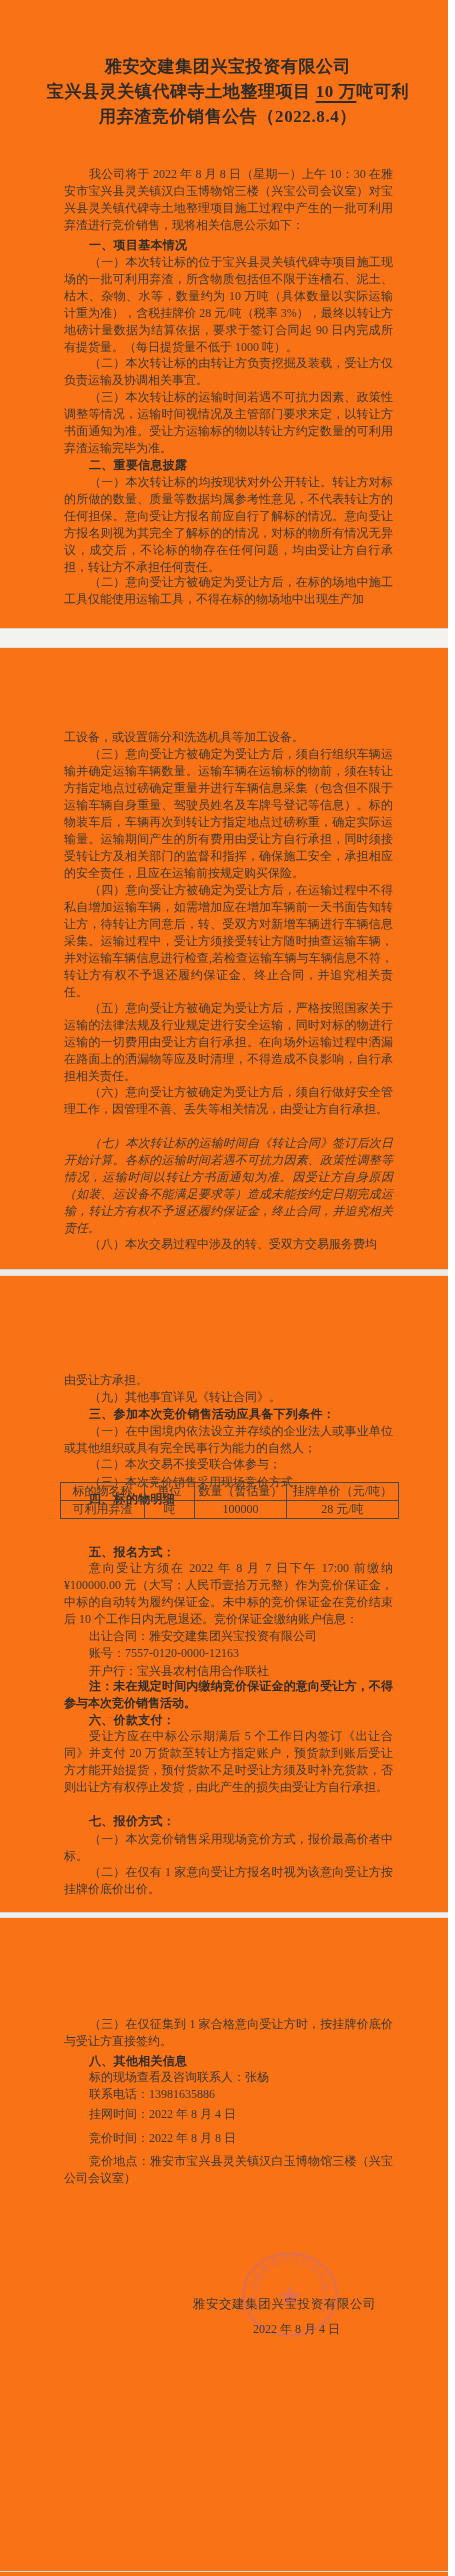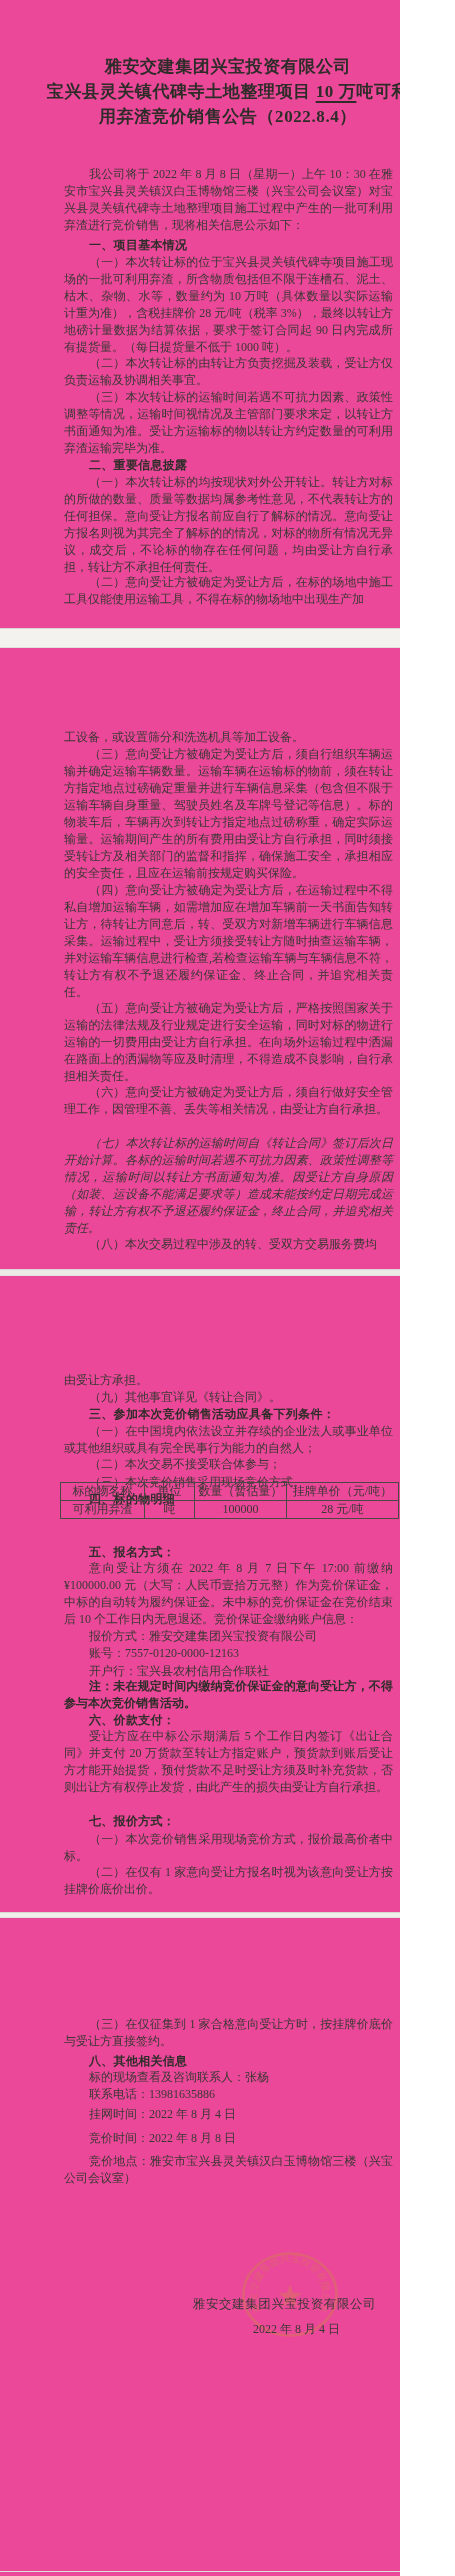--- a/index.html
+++ b/index.html
@@ -1,16 +1,16 @@
 <!DOCTYPE html>
 <html style="font-size:9px"><head>
 <meta charset="utf-8">
 <style>
   html,body{margin:0;padding:0;background:#ffffff;}
-  #canvas{position:relative;width:400px;height:2576px;background:#ec4899;overflow:hidden;}
+  #canvas{position:relative;width:448px;height:2576px;background:#f97316;overflow:hidden;}
 
   
   .title{position:absolute;top:54px;left:0;width:456px;text-align:center;
          font-family:"Liberation Serif",serif;font-weight:bold;font-size:17px;
          line-height:25px;color:#2e2c29;letter-spacing:0.6px;}
   .title .u{text-decoration:underline;text-underline-offset:4px;text-decoration-thickness:1.7px;}
 
   
   .blk{position:absolute;left:64px;width:329px;
        font-family:"Liberation Serif",serif;font-size:12px;line-height:17px;
@@ -74,21 +74,21 @@
       <div class="blk p" style="top: 1212px;">（八）本次交易过程中涉及的转、受双方交易服务费均</div>
       <div class="blk pc" style="top: 1348px;">由受让方承担。</div>
       <div class="blk p" style="top: 1365px;">（九）其他事宜详见《转让合同》。</div>
       <div class="blk h" style="top: 1382px;">三、参加本次竞价销售活动应具备下列条件：</div>
       <div class="blk p" style="top: 1399px;">（一）在中国境内依法设立并存续的企业法人或事业单位或其他组织或具有完全民事行为能力的自然人；</div>
       <div class="blk p" style="top: 1432px;">（二）本次交易不接受联合体参与；</div>
       <div class="blk p" style="top: 1450px;">（三）本次竞价销售采用现场竞价方式。</div>
       <div class="blk h" style="top: 1467px;">四、标的物明细</div>
       <div class="blk h" style="top: 1520px;">五、报名方式：</div>
       <div class="blk p" style="top: 1536px;">意向受让方须在 2022 年 8 月 7 日下午 17:00 前缴纳¥100000.00 元（大写：人民币壹拾万元整）作为竞价保证金，中标的自动转为履约保证金。未中标的竞价保证金在竞价结束后 10 个工作日内无息退还。竞价保证金缴纳账户信息：</div>
-      <div class="blk p" style="top: 1604px;">报价方式：雅安交建集团兴宝投资有限公司</div>
+      <div class="blk p" style="top: 1604px;">出让合同：雅安交建集团兴宝投资有限公司</div>
       <div class="blk p" style="top: 1621px;">账号：7557-0120-0000-12163</div>
       <div class="blk p" style="top: 1639px;">开户行：宝兴县农村信用合作联社</div>
       <div class="blk hn" style="top: 1654px;">注：未在规定时间内缴纳竞价保证金的意向受让方，不得参与本次竞价销售活动。</div>
       <div class="blk h" style="top: 1688px;">六、价款支付：</div>
       <div class="blk p" style="top: 1704px;">受让方应在中标公示期满后 5 个工作日内签订《出让合同》并支付 20 万货款至转让方指定账户，预货款到账后受让方才能开始提货，预付货款不足时受让方须及时补充货款，否则出让方有权停止发货，由此产生的损失由受让方自行承担。</div>
       <div class="blk h" style="top: 1789px;">七、报价方式：</div>
       <div class="blk p" style="top: 1807px;">（一）本次竞价销售采用现场竞价方式，报价最高价者中标。</div>
       <div class="blk p" style="top: 1840px;">（二）在仅有 1 家意向受让方报名时视为该意向受让方按挂牌价底价出价。</div>
       <div class="blk p" style="top: 1992px;">（三）在仅征集到 1 家合格意向受让方时，按挂牌价底价与受让方直接签约。</div>
       <div class="blk h" style="top: 2029px;">八、其他相关信息</div>

